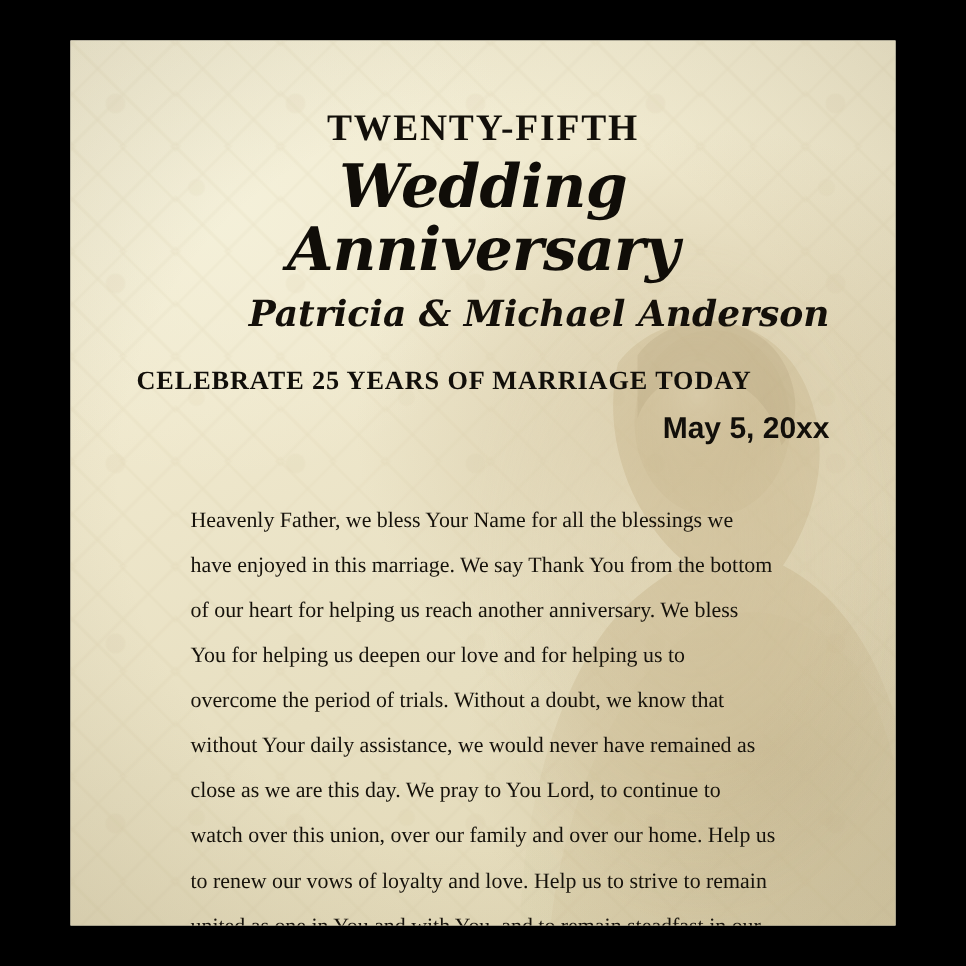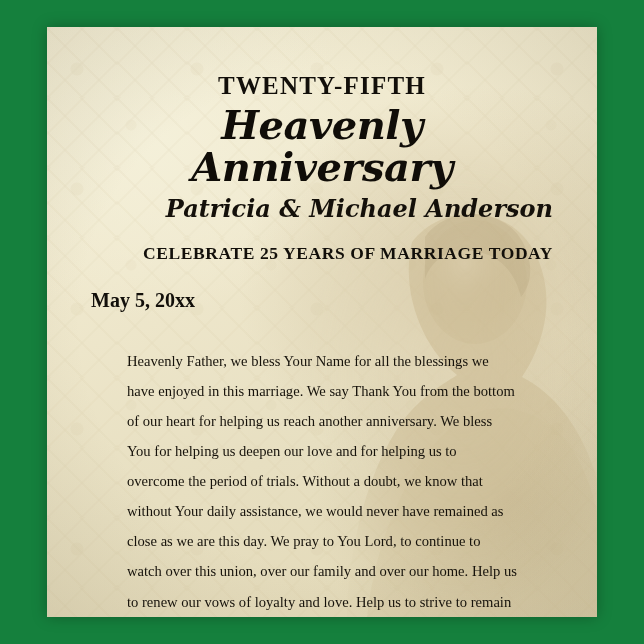--- a/index.html
+++ b/index.html
@@ -4,21 +4,21 @@
 <style>
   html, body {
     margin: 0;
     padding: 0;
     background: #ffffff;
   }
   #stage {
     position: relative;
     width: 644px;
     height: 644px;
-    background: #15803d;
+    background: #000000;
     overflow: hidden;
     font-family: "Liberation Serif", serif;
   }
 
   
   #poster-shadow {
     position: absolute;
     left: 47px;
     top: 27px;
     width: 550px;
@@ -107,32 +107,32 @@
     text-align: right;
     font-family: "DejaVu Serif", serif;
     font-style: italic;
     font-weight: bold;
     font-size: 24px;
     color: #14100a;
   }
 
   .line4 {
     margin-top: 20px;
-    text-align: right;
+    text-align: left;
     font-family: "Liberation Serif", serif;
     font-weight: bold;
     font-size: 17.5px;
     letter-spacing: 0.6px;
     color: #120f0a;
   }
 
   .line5 {
-    margin-top: 25px;
-    text-align: left;
-    font-family: Liberation Serif, serif;
+    margin-top: 11px;
+    text-align: right;
+    font-family: Liberation Sans, sans-serif;
     font-weight: bold;
     font-size: 20px;
     color: #120f0a;
   }
 
   .prayer {
     margin: 34px 36px 0 36px;
     text-align: left;
     font-family: "Liberation Serif", serif;
     font-size: 14.6px;
@@ -171,21 +171,21 @@
       <path d="M105 95 C135 55, 205 55, 230 110 C250 155, 235 200, 215 230 C255 250, 290 300, 300 380 C308 440, 300 470, 300 470 L40 470 C40 420, 55 330, 95 275 C115 248, 140 235, 150 228 C120 205, 92 150, 105 95 Z" fill="url(#gFig)"></path>
       <ellipse cx="168" cy="135" rx="52" ry="62" fill="url(#gHead)"></ellipse>
       <path d="M118 90 C140 58, 200 58, 218 100 C228 124, 222 140, 214 150 C206 116, 180 100, 150 104 C132 107, 122 120, 118 132 Z" fill="#a8946a" opacity="0.45"></path>
       <path d="M60 470 C70 380, 110 300, 160 270 C200 248, 250 268, 275 320 C295 362, 300 420, 300 470 Z" fill="#c7b58c" opacity="0.30"></path>
     </svg>
 
     <div id="vignette"></div>
 
     <div id="content">
       <div class="line1">TWENTY-FIFTH</div>
-      <div class="line2">Heavenly Anniversary</div>
+      <div class="line2">Wedding Anniversary</div>
       <div class="line3">Patricia &amp; Michael Anderson</div>
       <div class="line4">CELEBRATE 25 YEARS OF MARRIAGE TODAY</div>
       <div class="line5">May 5, 20xx</div>
       <div class="prayer">Heavenly Father, we bless Your Name for all the blessings we have enjoyed in this marriage. We say Thank You from the bottom of our heart for helping us reach another anniversary. We bless You for helping us deepen our love and for helping us to overcome the period of trials. Without a doubt, we know that without Your daily assistance, we would never have remained as close as we are this day. We pray to You Lord, to continue to watch over this union, over our family and over our home. Help us to renew our vows of loyalty and love. Help us to strive to remain united as one in You and with You, and to remain steadfast in our faith and service to You. Amen.</div>
     </div>
 
   </div>
 </div>
 
 </body></html>

